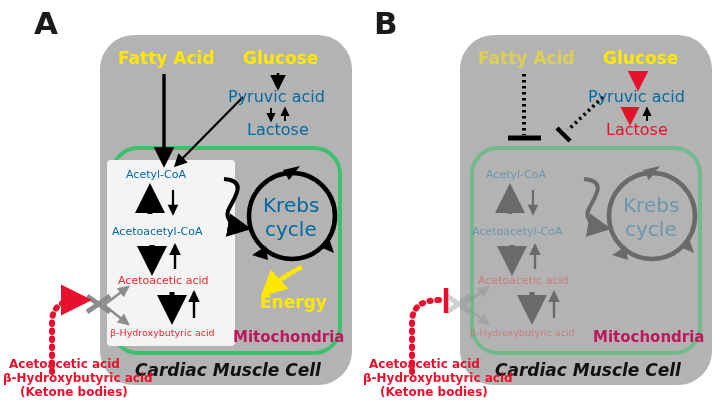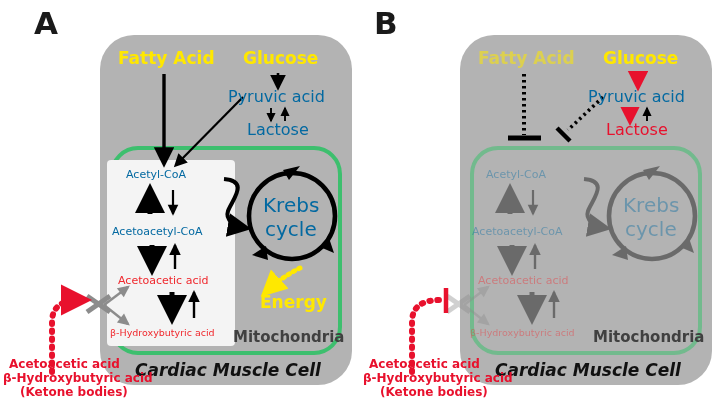--- a/index.html
+++ b/index.html
@@ -8,21 +8,21 @@
   #root{position:relative;width:720px;height:407px;background:#ffffff;}
   .panel{position:absolute;top:0;width:360px;height:407px;}
   .panel-letter{position:absolute;font-weight:bold;font-size:31px;color:#1a1a1a;
                 font-family:"DejaVu Sans","Liberation Sans",sans-serif;line-height:1;}
   .cell{position:absolute;background:#b3b3b3;border-radius:34px;}
   .lbl{position:absolute;white-space:nowrap;line-height:1;}
   .yellow{color:#ffe800;font-weight:bold;}
   .red{color:#f0282d;}
   .redb{color:#e8112d;font-weight:bold;}
   .black{color:#0369a1;}
-  .mito-lbl{color:#404040;font-weight:bold;}
+  .mito-lbl{color:#be185d;font-weight:bold;}
   .cardiac-lbl{color:#111111;font-weight:bold;font-style:italic;}
   .whitebox{position:absolute;background:#f4f4f4;border-radius:4px;}
   .fade{opacity:0.40;}
   svg{position:absolute;top:0;left:0;overflow:visible;}
 </style>
 </head>
 <body>
 
 <div id="root">
 

